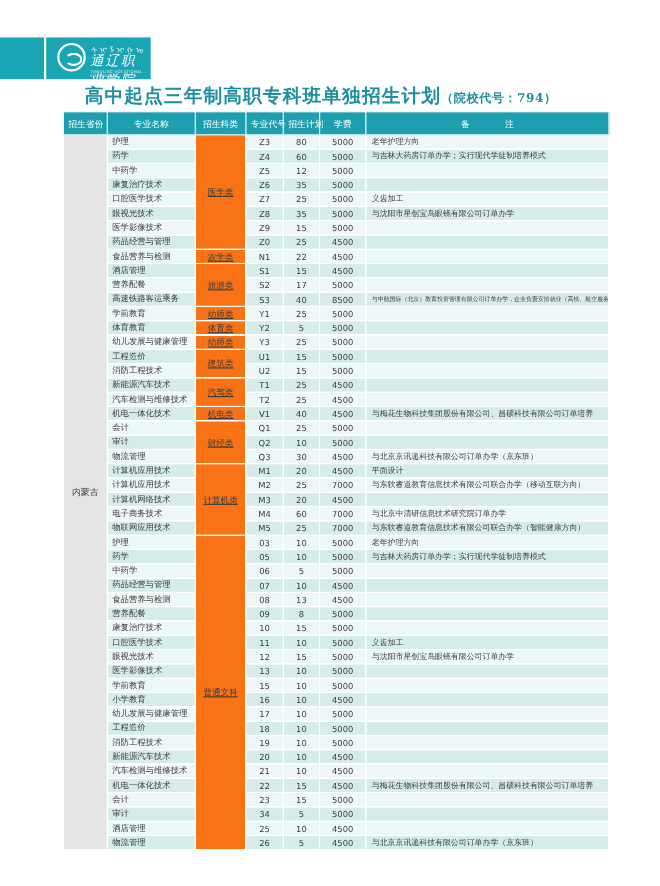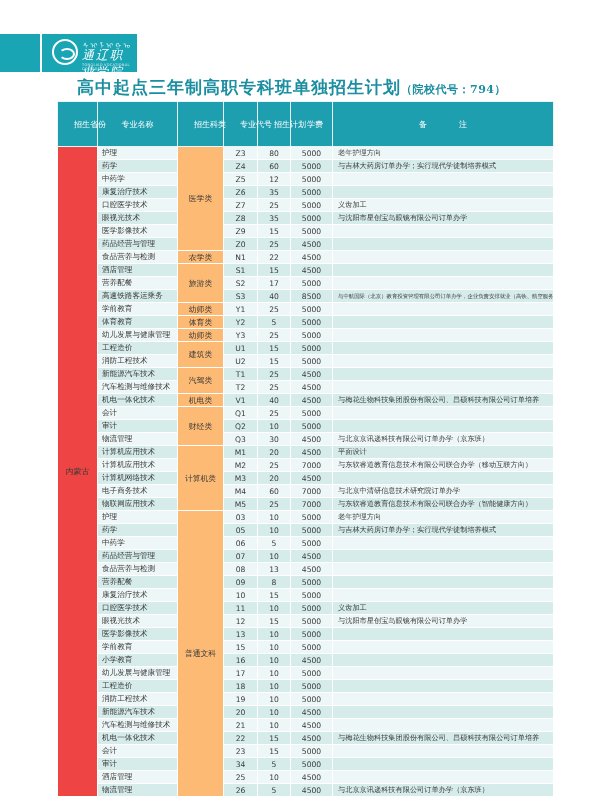--- a/index.html
+++ b/index.html
@@ -13,27 +13,27 @@
                         border:2px solid #ffffff; border-radius:50%; border-left-color:transparent; }
   .logo-script { position:absolute; left:83px; top:4px; font-size:7px; color:#e8f6f8; letter-spacing:4px; }
   .logo-name { position:absolute; left:82px; top:13px; font-family:"DejaVu Serif", serif; font-style:italic;
                font-size:12px; color:#ffffff; font-weight:normal; letter-spacing:2px; }
   .logo-en { position:absolute; left:82px; top:29px; font-size:3.5px; color:#d8f1f4; letter-spacing:0.3px; }
   .title { position:absolute; left:0; width:583px; top:76px; text-align:center; color:#1b8fa1;
            font-family:"DejaVu Serif", serif; font-weight:bold; font-size:17px; letter-spacing:1px; white-space:nowrap; }
   .title .sub { font-size:11px; letter-spacing:0.5px; }
   table.plan { position:absolute; left:57px; top:101px; border-collapse:collapse; table-layout:fixed;
                width:496px; font-size:7.6px; color:#3a3a3a; }
-  table.plan th { background:#1e9fb0; color:#ffffff; font-weight:normal; height:12px; padding:16px;
+  table.plan th { background:#1e9fb0; color:#ffffff; font-weight:normal; height:12px; padding:4px;
                   border:1px solid #e8f5f6; font-size:8px; white-space:nowrap; }
   table.plan td { height:12px; padding:0; border:1px solid #ffffff; white-space:nowrap; overflow:hidden; }
   tr.odd td.c-name, tr.odd td.c-code, tr.odd td.c-plan, tr.odd td.c-fee, tr.odd td.c-note { background:#eef7f7; }
   tr.even td.c-name, tr.even td.c-code, tr.even td.c-plan, tr.even td.c-fee, tr.even td.c-note { background:#d6eceb; }
-  td.c-prov { background:#ef4444; text-align:center; font-size:8px; }
-  td.c-cat { background:#fdba74; text-align:center; font-size:7.8px; }
+  td.c-prov { background:#e5e5e5; text-align:center; font-size:8px; }
+  td.c-cat { background:#f97316; text-align:center; font-size:7.8px;text-decoration:underline; }
   td.c-name { padding-left:4px !important; text-align:left;font-family:Liberation Serif, serif; }
   td.c-code, td.c-plan, td.c-fee { text-align:center; font-family:"DejaVu Sans", sans-serif; font-size:7.6px; }
   td.c-note { padding-left:5px !important; text-align:left; font-size:7.2px;margin-left:40px; }
   td.c-note.small { font-size:5.4px; }
 </style>
 </head>
 <body>
 
 <div class="logo-bar">
   <div class="sep"></div>

